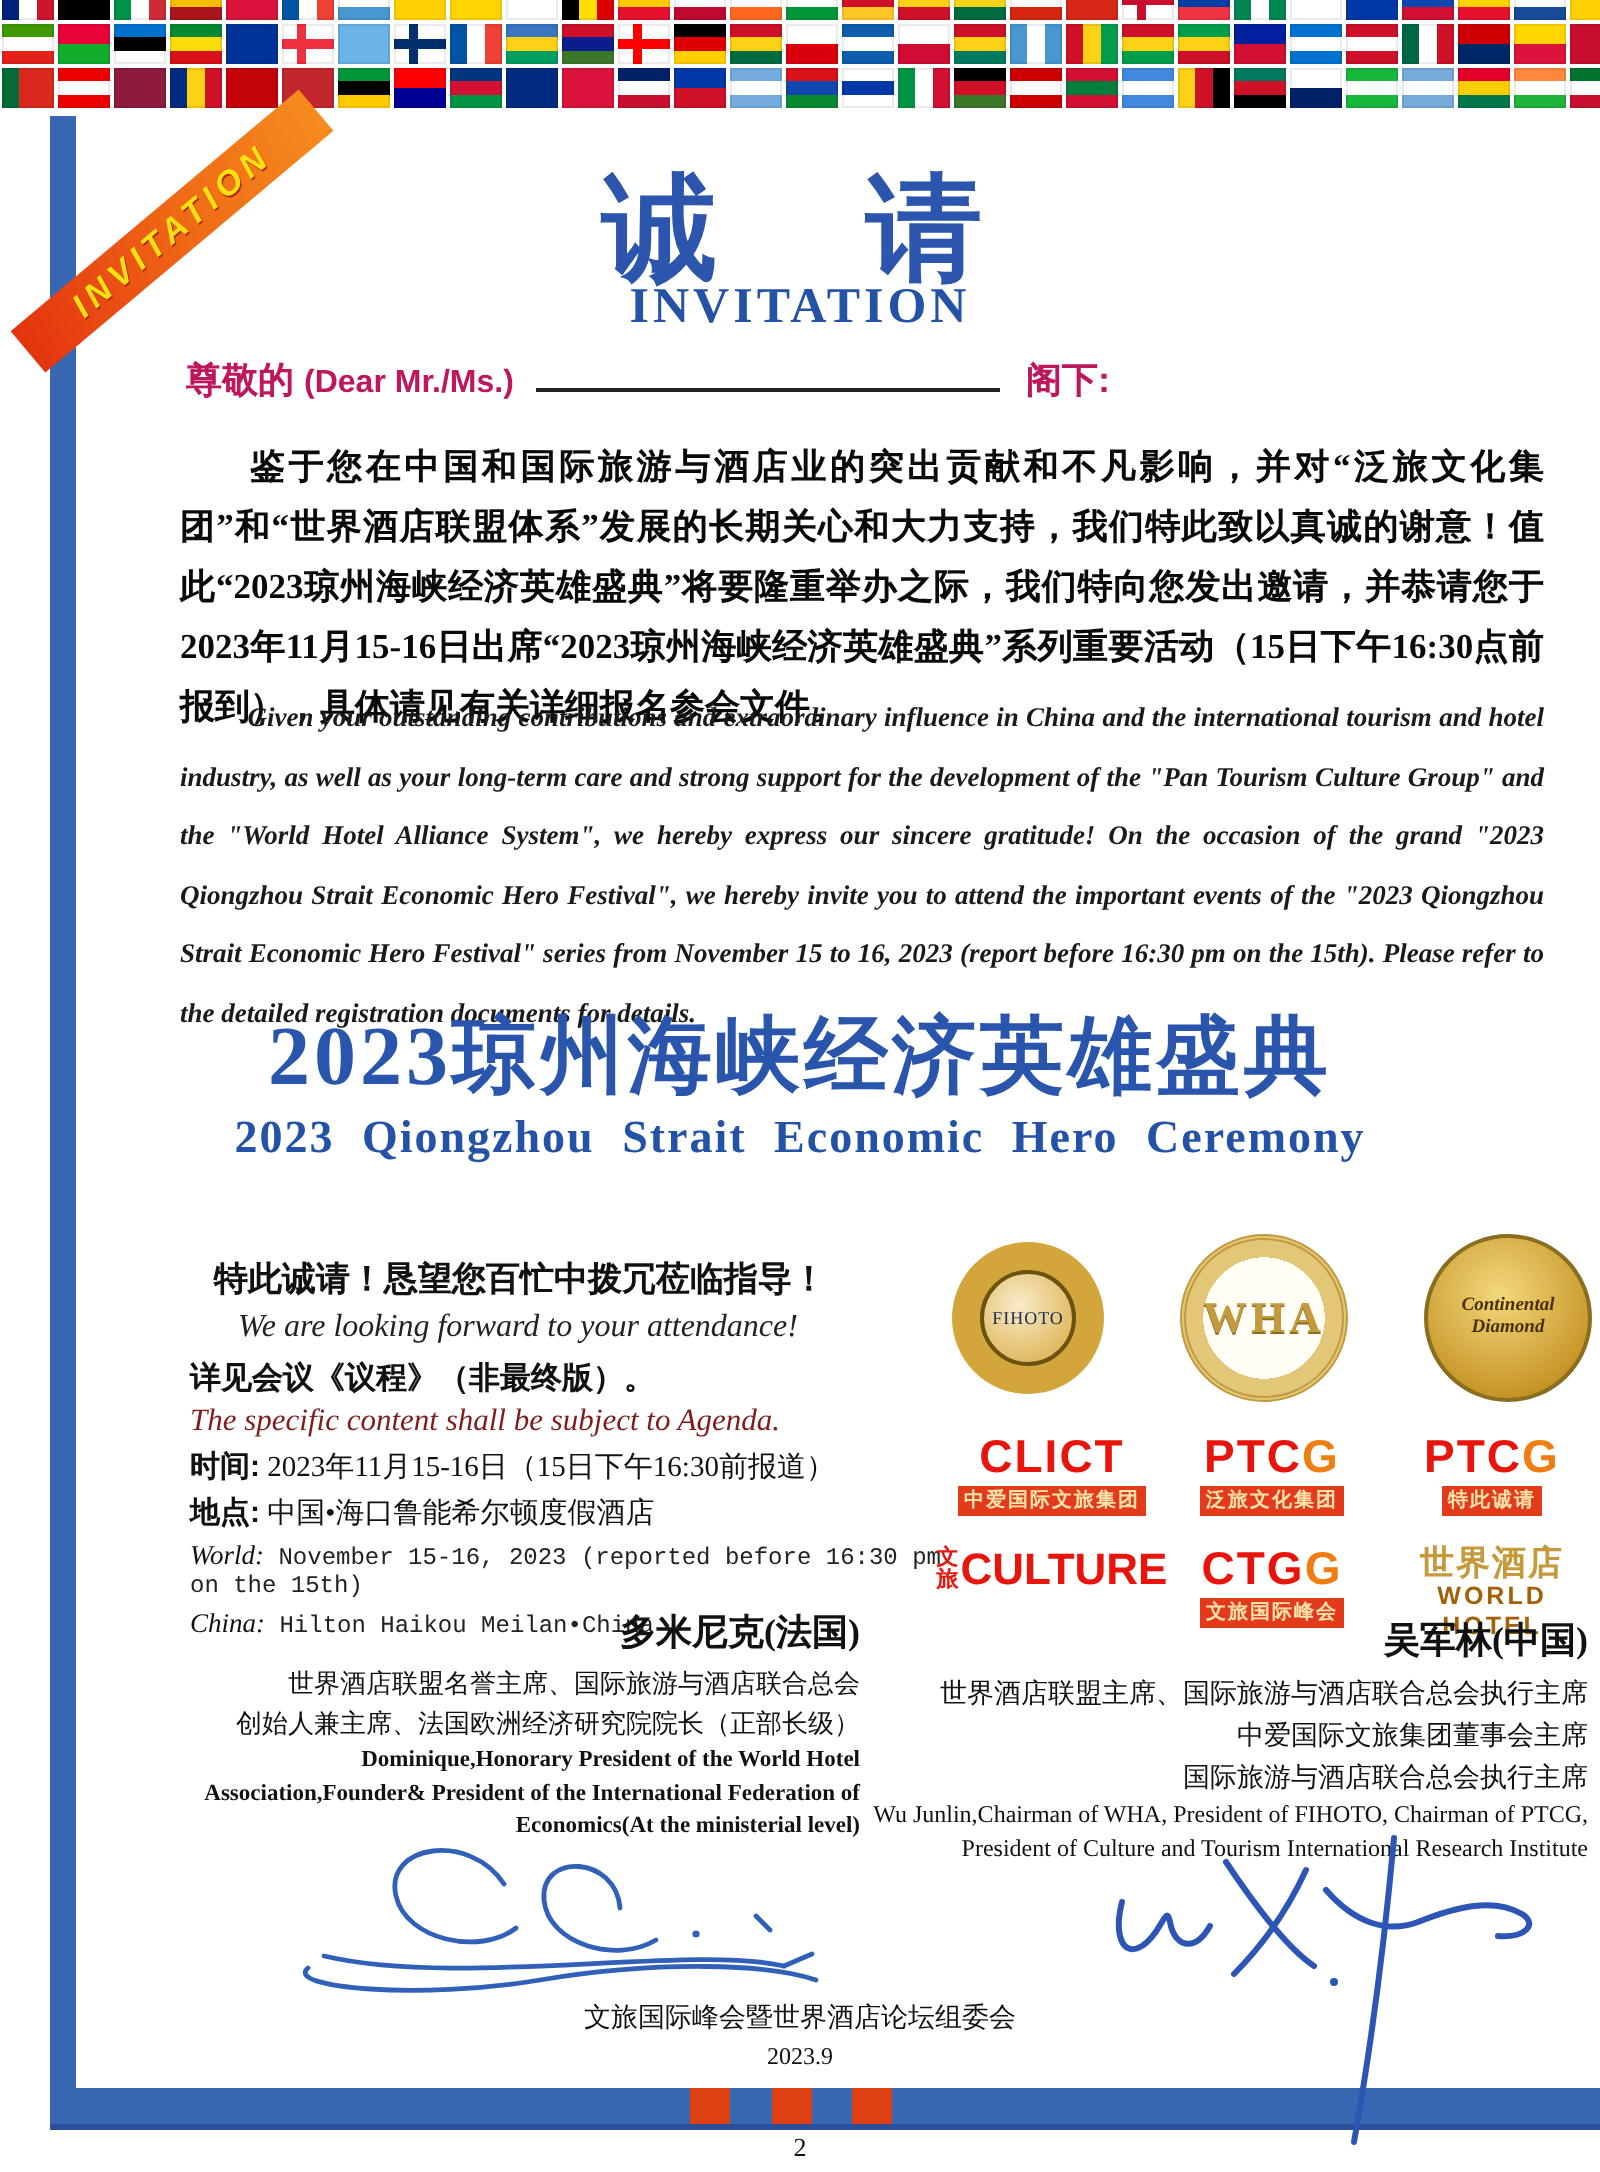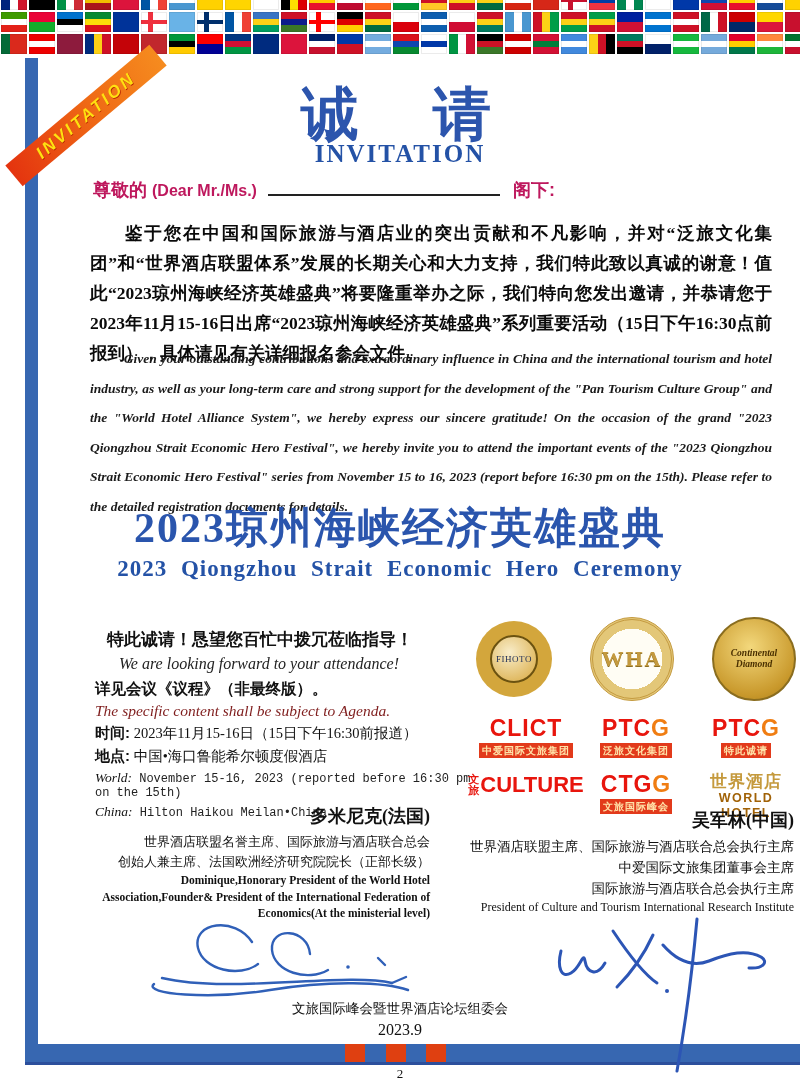--- a/index.html
+++ b/index.html
@@ -97,21 +97,21 @@
   .signer .name{font-size:18px;font-weight:800;margin-bottom:4px;}
   .signer .cnl div{font-size:13px;line-height:20px;}
   #signer-right .cnl div{font-size:13.5px;line-height:21px;}
   #signer-left .enl div{font-size:11.5px;font-weight:700;line-height:16.5px;}
   #signer-right .enl div{font-size:12px;line-height:17px;}
 
   
   .sig{position:absolute;z-index:5;}
   #committee{position:absolute;left:250px;top:1000px;width:300px;text-align:center;}
   #committee .l1{font-size:13.5px;}
-  #committee .l2{font-size:16px;margin-top:3px;}
+  #committee .l2{font-size:12px;margin-top:3px;}
   #page-num{position:absolute;left:0;top:1066px;width:100%;text-align:center;font-size:13px;}
 </style>
 </head>
 <body>
 
 <div id="page">
 
   <div id="flags-wrap">
     <div id="flags-inner">
         <div class="flag-row"><div class="flag" style="background: linear-gradient(to right, rgb(0, 36, 125) 0%, rgb(0, 36, 125) 33.3%, rgb(255, 255, 255) 33.3%, rgb(255, 255, 255) 66.7%, rgb(207, 20, 43) 66.7%, rgb(207, 20, 43) 100%);"></div><div class="flag" style="background: linear-gradient(rgb(228, 30, 38) 0%, rgb(228, 30, 38) 50%, rgb(0, 0, 0) 50%, rgb(0, 0, 0) 100%);"></div><div class="flag" style="background: linear-gradient(to right, rgb(0, 146, 70) 0%, rgb(0, 146, 70) 33.3%, rgb(255, 255, 255) 33.3%, rgb(255, 255, 255) 66.7%, rgb(206, 43, 55) 66.7%, rgb(206, 43, 55) 100%);"></div><div class="flag" style="background: linear-gradient(rgb(170, 21, 27) 0%, rgb(170, 21, 27) 33.3%, rgb(241, 191, 0) 33.3%, rgb(241, 191, 0) 66.7%, rgb(170, 21, 27) 66.7%, rgb(170, 21, 27) 100%);"></div><div class="flag" style="background: linear-gradient(rgb(255, 255, 255) 0%, rgb(255, 255, 255) 50%, rgb(220, 20, 60) 50%, rgb(220, 20, 60) 100%);"></div><div class="flag" style="background: linear-gradient(to right, rgb(0, 85, 164) 0%, rgb(0, 85, 164) 33.3%, rgb(255, 255, 255) 33.3%, rgb(255, 255, 255) 66.7%, rgb(239, 65, 53) 66.7%, rgb(239, 65, 53) 100%);"></div><div class="flag" style="background: linear-gradient(rgb(73, 151, 208) 0%, rgb(73, 151, 208) 33.3%, rgb(255, 255, 255) 33.3%, rgb(255, 255, 255) 66.7%, rgb(73, 151, 208) 66.7%, rgb(73, 151, 208) 100%);"></div><div class="flag" style="background: linear-gradient(rgb(0, 56, 168) 0%, rgb(0, 56, 168) 50%, rgb(255, 209, 0) 50%, rgb(255, 209, 0) 100%);"></div><div class="flag" style="background: linear-gradient(rgb(65, 137, 221) 0%, rgb(65, 137, 221) 50%, rgb(255, 213, 0) 50%, rgb(255, 213, 0) 100%);"></div><div class="flag" style="background: linear-gradient(rgb(227, 10, 23) 0%, rgb(227, 10, 23) 50%, rgb(255, 255, 255) 50%, rgb(255, 255, 255) 100%);"></div><div class="flag" style="background: linear-gradient(to right, rgb(0, 0, 0) 0%, rgb(0, 0, 0) 33.3%, rgb(254, 223, 0) 33.3%, rgb(254, 223, 0) 66.7%, rgb(221, 0, 0) 66.7%, rgb(221, 0, 0) 100%);"></div><div class="flag" style="background: linear-gradient(rgb(18, 173, 43) 0%, rgb(18, 173, 43) 33.3%, rgb(254, 203, 0) 33.3%, rgb(254, 203, 0) 66.7%, rgb(232, 17, 45) 66.7%, rgb(232, 17, 45) 100%);"></div><div class="flag" style="background: linear-gradient(rgb(0, 40, 104) 0%, rgb(0, 40, 104) 33.3%, rgb(255, 255, 255) 33.3%, rgb(255, 255, 255) 66.7%, rgb(191, 10, 48) 66.7%, rgb(191, 10, 48) 100%);"></div><div class="flag" style="background: linear-gradient(rgb(4, 106, 56) 0%, rgb(4, 106, 56) 33.3%, rgb(255, 255, 255) 33.3%, rgb(255, 255, 255) 66.7%, rgb(255, 103, 31) 66.7%, rgb(255, 103, 31) 100%);"></div><div class="flag" style="background: linear-gradient(rgb(239, 51, 64) 0%, rgb(239, 51, 64) 33.3%, rgb(255, 255, 255) 33.3%, rgb(255, 255, 255) 66.7%, rgb(0, 151, 57) 66.7%, rgb(0, 151, 57) 100%);"></div><div class="flag" style="background: linear-gradient(rgb(10, 49, 97) 0%, rgb(10, 49, 97) 33.3%, rgb(206, 17, 38) 33.3%, rgb(206, 17, 38) 66.7%, rgb(255, 199, 38) 66.7%, rgb(255, 199, 38) 100%);"></div><div class="flag" style="background: linear-gradient(rgb(0, 43, 127) 0%, rgb(0, 43, 127) 33.3%, rgb(252, 209, 22) 33.3%, rgb(252, 209, 22) 66.7%, rgb(206, 17, 38) 66.7%, rgb(206, 17, 38) 100%);"></div><div class="flag" style="background: linear-gradient(rgb(206, 17, 38) 0%, rgb(206, 17, 38) 33.3%, rgb(252, 209, 22) 33.3%, rgb(252, 209, 22) 66.7%, rgb(0, 107, 63) 66.7%, rgb(0, 107, 63) 100%);"></div><div class="flag" style="background: linear-gradient(rgb(0, 150, 110) 0%, rgb(0, 150, 110) 33.3%, rgb(255, 255, 255) 33.3%, rgb(255, 255, 255) 66.7%, rgb(214, 38, 18) 66.7%, rgb(214, 38, 18) 100%);"></div><div class="flag" style="background: linear-gradient(rgb(0, 50, 160) 0%, rgb(0, 50, 160) 50%, rgb(214, 39, 24) 50%, rgb(214, 39, 24) 100%);"></div><div class="flag" style="background-color: rgb(255, 255, 255); background-image: linear-gradient(transparent 38%, rgb(200, 16, 46) 38%, rgb(200, 16, 46) 62%, transparent 62%), linear-gradient(to right, transparent 28%, rgb(200, 16, 46) 28%, rgb(200, 16, 46) 46%, transparent 46%);"></div><div class="flag" style="background: linear-gradient(rgb(255, 205, 0) 0%, rgb(255, 205, 0) 33.3%, rgb(0, 61, 165) 33.3%, rgb(0, 61, 165) 66.7%, rgb(239, 51, 64) 66.7%, rgb(239, 51, 64) 100%);"></div><div class="flag" style="background: linear-gradient(to right, rgb(0, 135, 81) 0%, rgb(0, 135, 81) 33.3%, rgb(255, 255, 255) 33.3%, rgb(255, 255, 255) 66.7%, rgb(0, 135, 81) 66.7%, rgb(0, 135, 81) 100%);"></div><div class="flag" style="background: linear-gradient(rgb(1, 65, 28) 0%, rgb(1, 65, 28) 50%, rgb(255, 255, 255) 50%, rgb(255, 255, 255) 100%);"></div><div class="flag" style="background: linear-gradient(rgb(206, 17, 38) 0%, rgb(206, 17, 38) 50%, rgb(0, 56, 168) 50%, rgb(0, 56, 168) 100%);"></div><div class="flag" style="background: linear-gradient(rgb(254, 221, 0) 0%, rgb(254, 221, 0) 33.3%, rgb(15, 71, 175) 33.3%, rgb(15, 71, 175) 66.7%, rgb(210, 16, 52) 66.7%, rgb(210, 16, 52) 100%);"></div><div class="flag" style="background: linear-gradient(rgb(232, 17, 45) 0%, rgb(232, 17, 45) 33.3%, rgb(255, 209, 0) 33.3%, rgb(255, 209, 0) 66.7%, rgb(232, 17, 45) 66.7%, rgb(232, 17, 45) 100%);"></div><div class="flag" style="background: linear-gradient(rgb(21, 75, 153) 0%, rgb(21, 75, 153) 33.3%, rgb(255, 255, 255) 33.3%, rgb(255, 255, 255) 66.7%, rgb(21, 75, 153) 66.7%, rgb(21, 75, 153) 100%);"></div><div class="flag" style="background: linear-gradient(rgb(222, 33, 16) 0%, rgb(222, 33, 16) 50%, rgb(255, 210, 0) 50%, rgb(255, 210, 0) 100%);"></div></div>
@@ -226,20 +226,21 @@
       </div>
   </div>
   <div class="signer" id="signer-right">
     <div class="name">吴军林(中国)</div>
     <div class="cnl">
         <div>世界酒店联盟主席、国际旅游与酒店联合总会执行主席</div>
         <div>中爱国际文旅集团董事会主席</div>
         <div>国际旅游与酒店联合总会执行主席</div>
       </div>
     <div class="enl">
+        <div>Wu Junlin,Chairman of WHA, President of FIHOTO, Chairman of PTCG,</div>
         <div>President of Culture and Tourism International Research Institute</div>
       </div>
   </div>
 
   <svg class="sig" style="left:140px;top:920px;" width="330" height="95" viewBox="0 0 330 95">
     <g fill="none" stroke="#3060b8" stroke-width="2.4" stroke-linecap="round">
       <path d="M112,22 C95,-4 52,2 58,28 C63,50 100,58 118,44"></path>
       <path d="M170,34 C168,8 130,6 132,30 C134,52 168,62 188,50"></path>
       <path d="M14,64 C2,74 70,80 130,70 C190,60 245,62 268,70"></path>
       <path d="M22,58 C90,74 205,52 252,63"></path>

